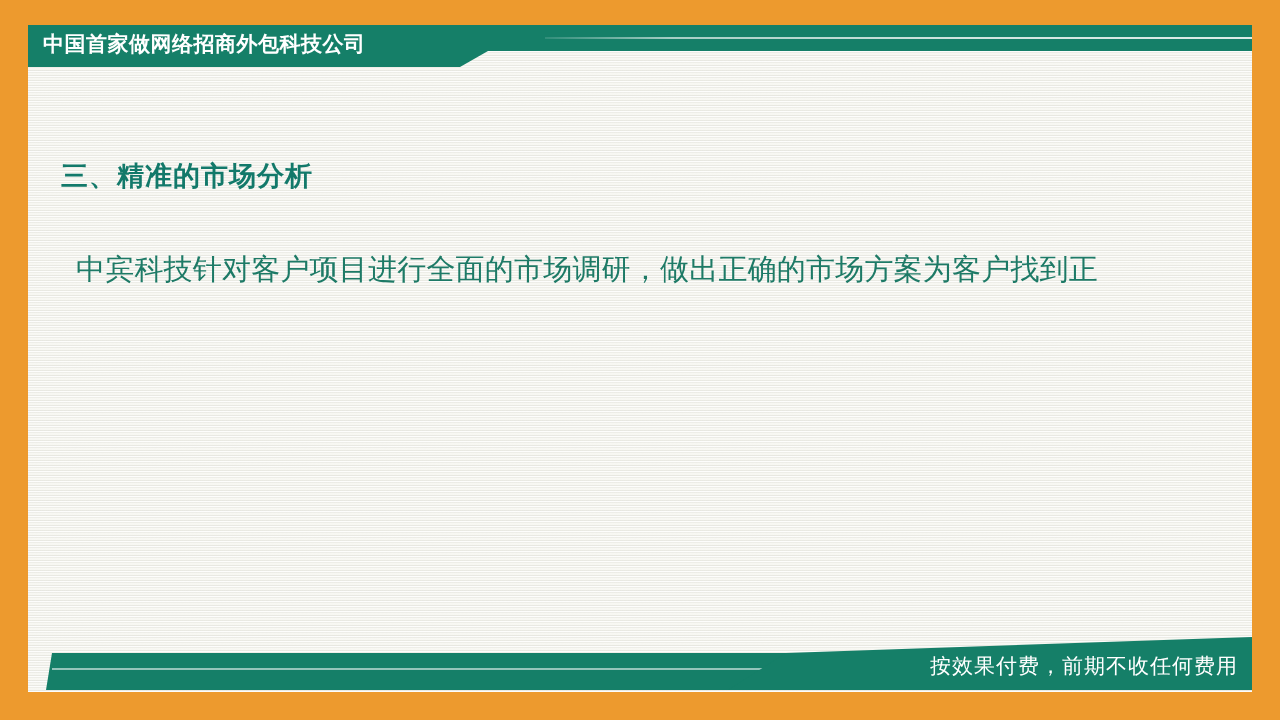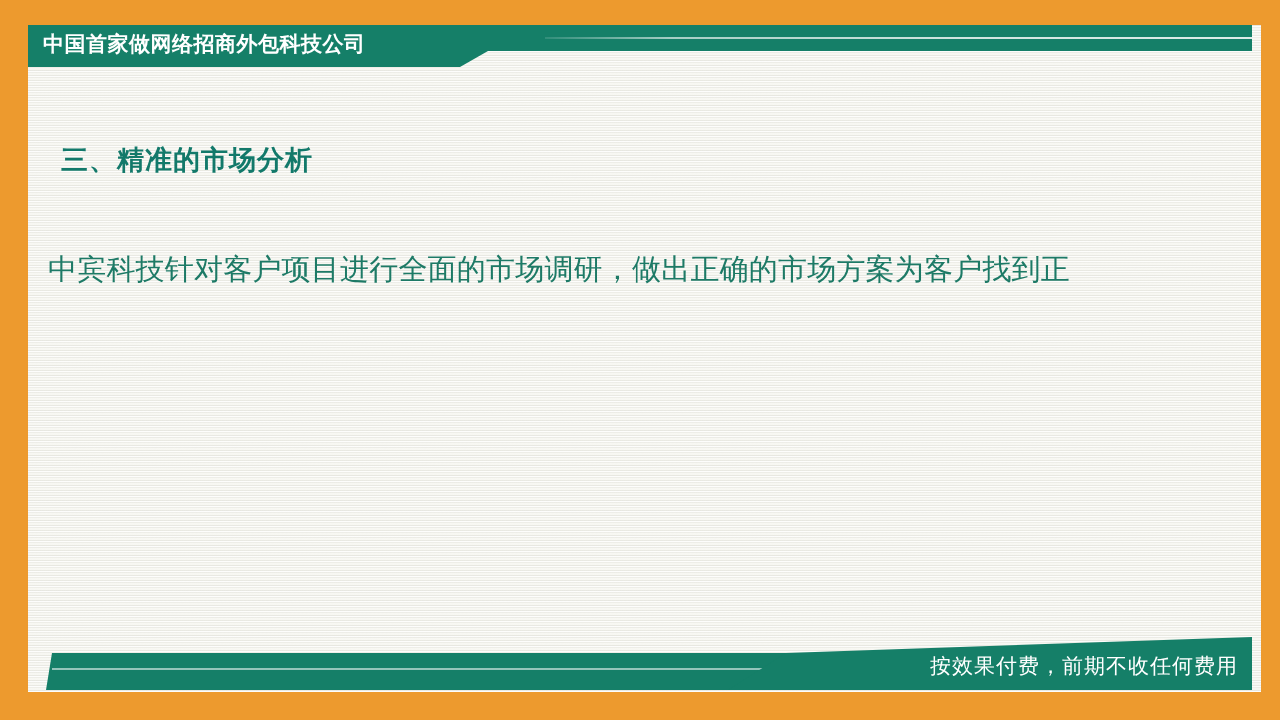--- a/index.html
+++ b/index.html
@@ -39,21 +39,20 @@
         rgba(248,248,243,0.9) 2px,
         rgba(248,248,243,0.9) 4px,
         rgba(233,233,226,0.45) 4px,
         rgba(233,233,226,0.45) 5px),
       repeating-linear-gradient(0deg,
         rgba(0,0,0,0.012) 0px,
         rgba(0,0,0,0.012) 3px,
         rgba(255,255,255,0.0) 3px,
         rgba(255,255,255,0.0) 9px);
     overflow: hidden;
-    padding-left: 9px;
   }
 
   
   .header-strip {
     position: absolute;
     left: 0;
     top: 0;
     width: 1224px;
     height: 42px;
     background: #157f68;
@@ -77,21 +76,21 @@
     color: #ffffff;
     letter-spacing: 0.5px;
     white-space: nowrap;
     line-height: 30px;
   }
 
   
   .section-title {
     position: absolute;
     left: 33px;
-    top: 114px;
+    top: 130px;
     font-family: "DejaVu Sans", "Liberation Sans", sans-serif;
     font-size: 27px;
     font-weight: bold;
     color: #12796a;
     letter-spacing: 1px;
     white-space: nowrap;
     line-height: 42px;
   }
 
   
@@ -101,20 +100,21 @@
     top: 207px;
     width: 1160px;
   }
   .body-line {
     font-family: "DejaVu Serif", "Liberation Serif", serif;
     font-size: 29px;
     color: #1d7a66;
     line-height: 75px;
     letter-spacing: 0.2px;
     white-space: nowrap;
+    margin-left: 28px;
   }
 
   
   .footer-left-bar {
     position: absolute;
     left: 18px;
     top: 628px;
     width: 740px;
     height: 37px;
     background: #157f68;

